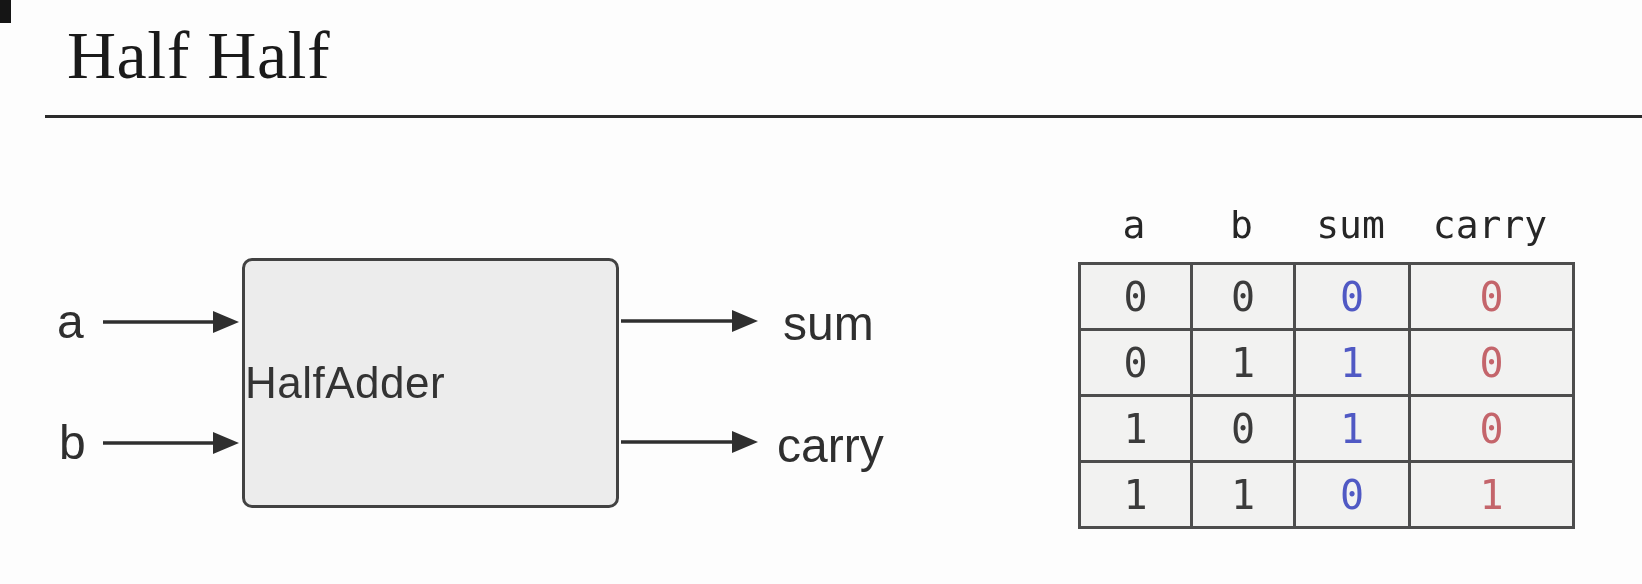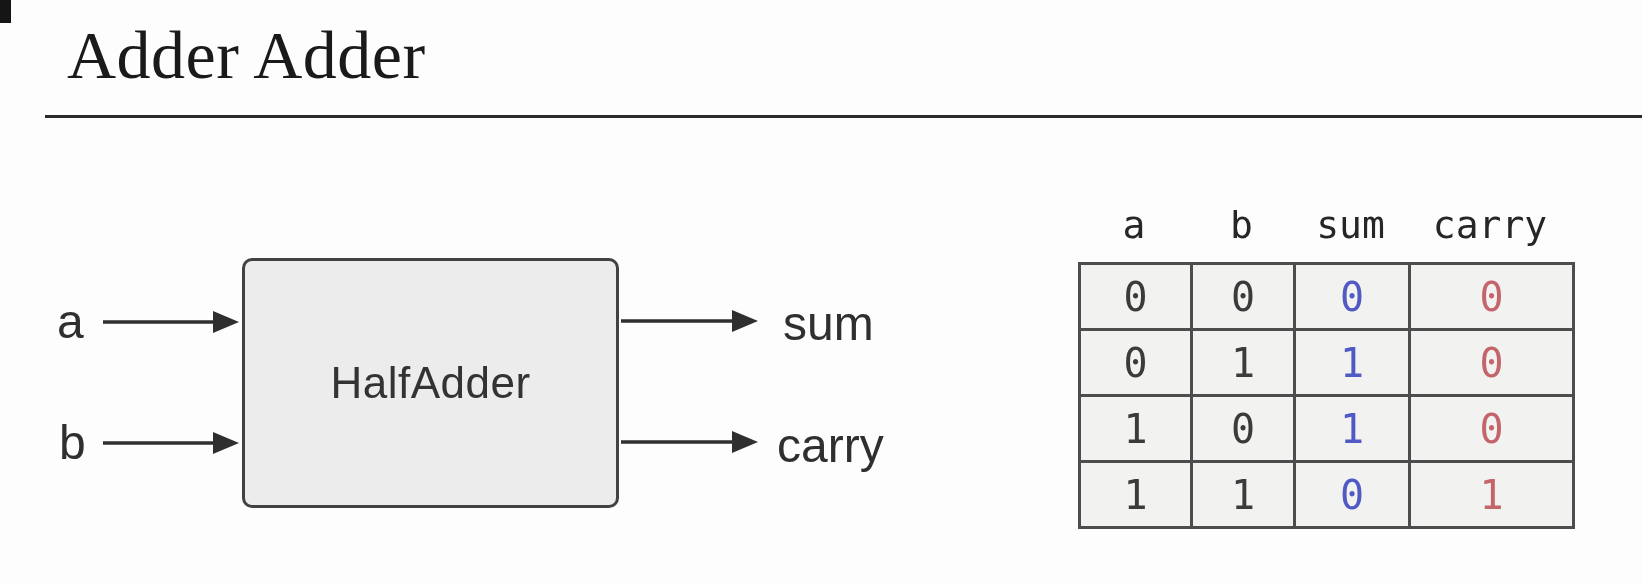--- a/index.html
+++ b/index.html
@@ -45,21 +45,21 @@
   }
 
   
   .half-adder-block{
     position:absolute;left:242px;top:258px;
     width:377px;height:250px;
     box-sizing:border-box;
     background:var(--block-fill);
     border:3.5px solid var(--block-border);
     border-radius:10px;
-    display:flex;align-items:center;justify-content:center;
+    display:flex;align-items:center;
   }
   .block-label{
     font-size:44px;color:#333;letter-spacing:0.5px;
   }
   .port-label{
     position:absolute;
     font-size:48px;color:var(--diagram-ink);
     transform:translateY(-50%);
     white-space:nowrap;
   }
@@ -99,21 +99,21 @@
   td.col-sum{width:112px;color:var(--sum-value);}
   td.col-carry{width:161px;color:var(--carry-value);}
 </style>
 </head>
 <body>
 
 <div class="stage">
 
   <div class="corner-mark"></div>
 
-  <div class="slide-title">Adder Adder</div>
+  <div class="slide-title">Half Half</div>
   <div class="title-underline"></div>
 
   <div class="half-adder-block">
     <span class="block-label">HalfAdder</span>
   </div>
 
   <span class="port-label lbl-a">a</span>
   <span class="port-label lbl-b">b</span>
   <span class="port-label lbl-sum">sum</span>
   <span class="port-label lbl-carry">carry</span>

